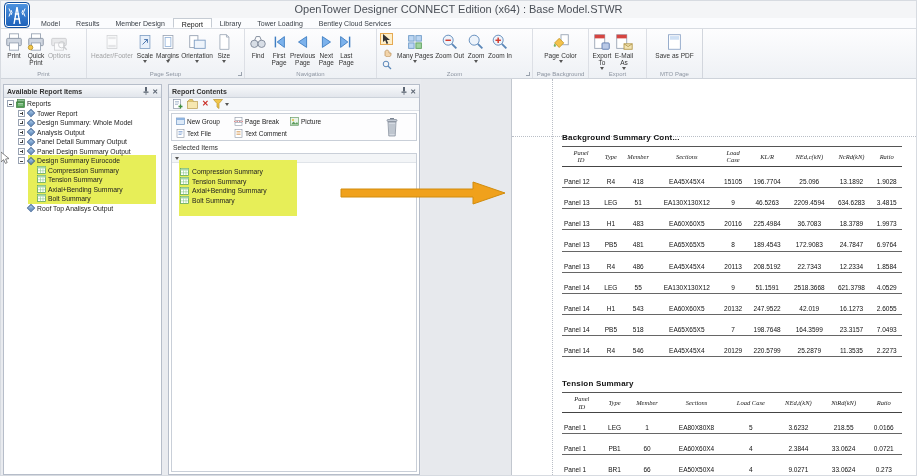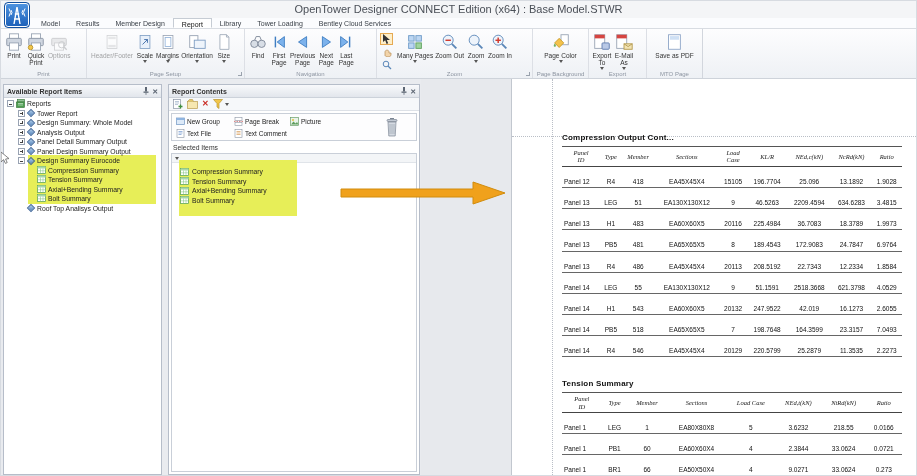--- a/index.html
+++ b/index.html
@@ -602,21 +602,21 @@
         </div>
       </div>
     </div>
 
     <div class="preview">
       <div class="page">
         <div class="vguide"></div>
         <div class="hguide"></div>
         <div class="rptwrap">
 
-          <div class="rpt-title">Compression Output Cont...</div>
+          <div class="rpt-title">Background Summary Cont...</div>
           <table class="rpt">
             <thead>
                 <tr>
                   <th>Panel
 ID</th>
                   <th>Type</th>
                   <th>Member</th>
                   <th>Sections</th>
                   <th>Load
 Case</th>

